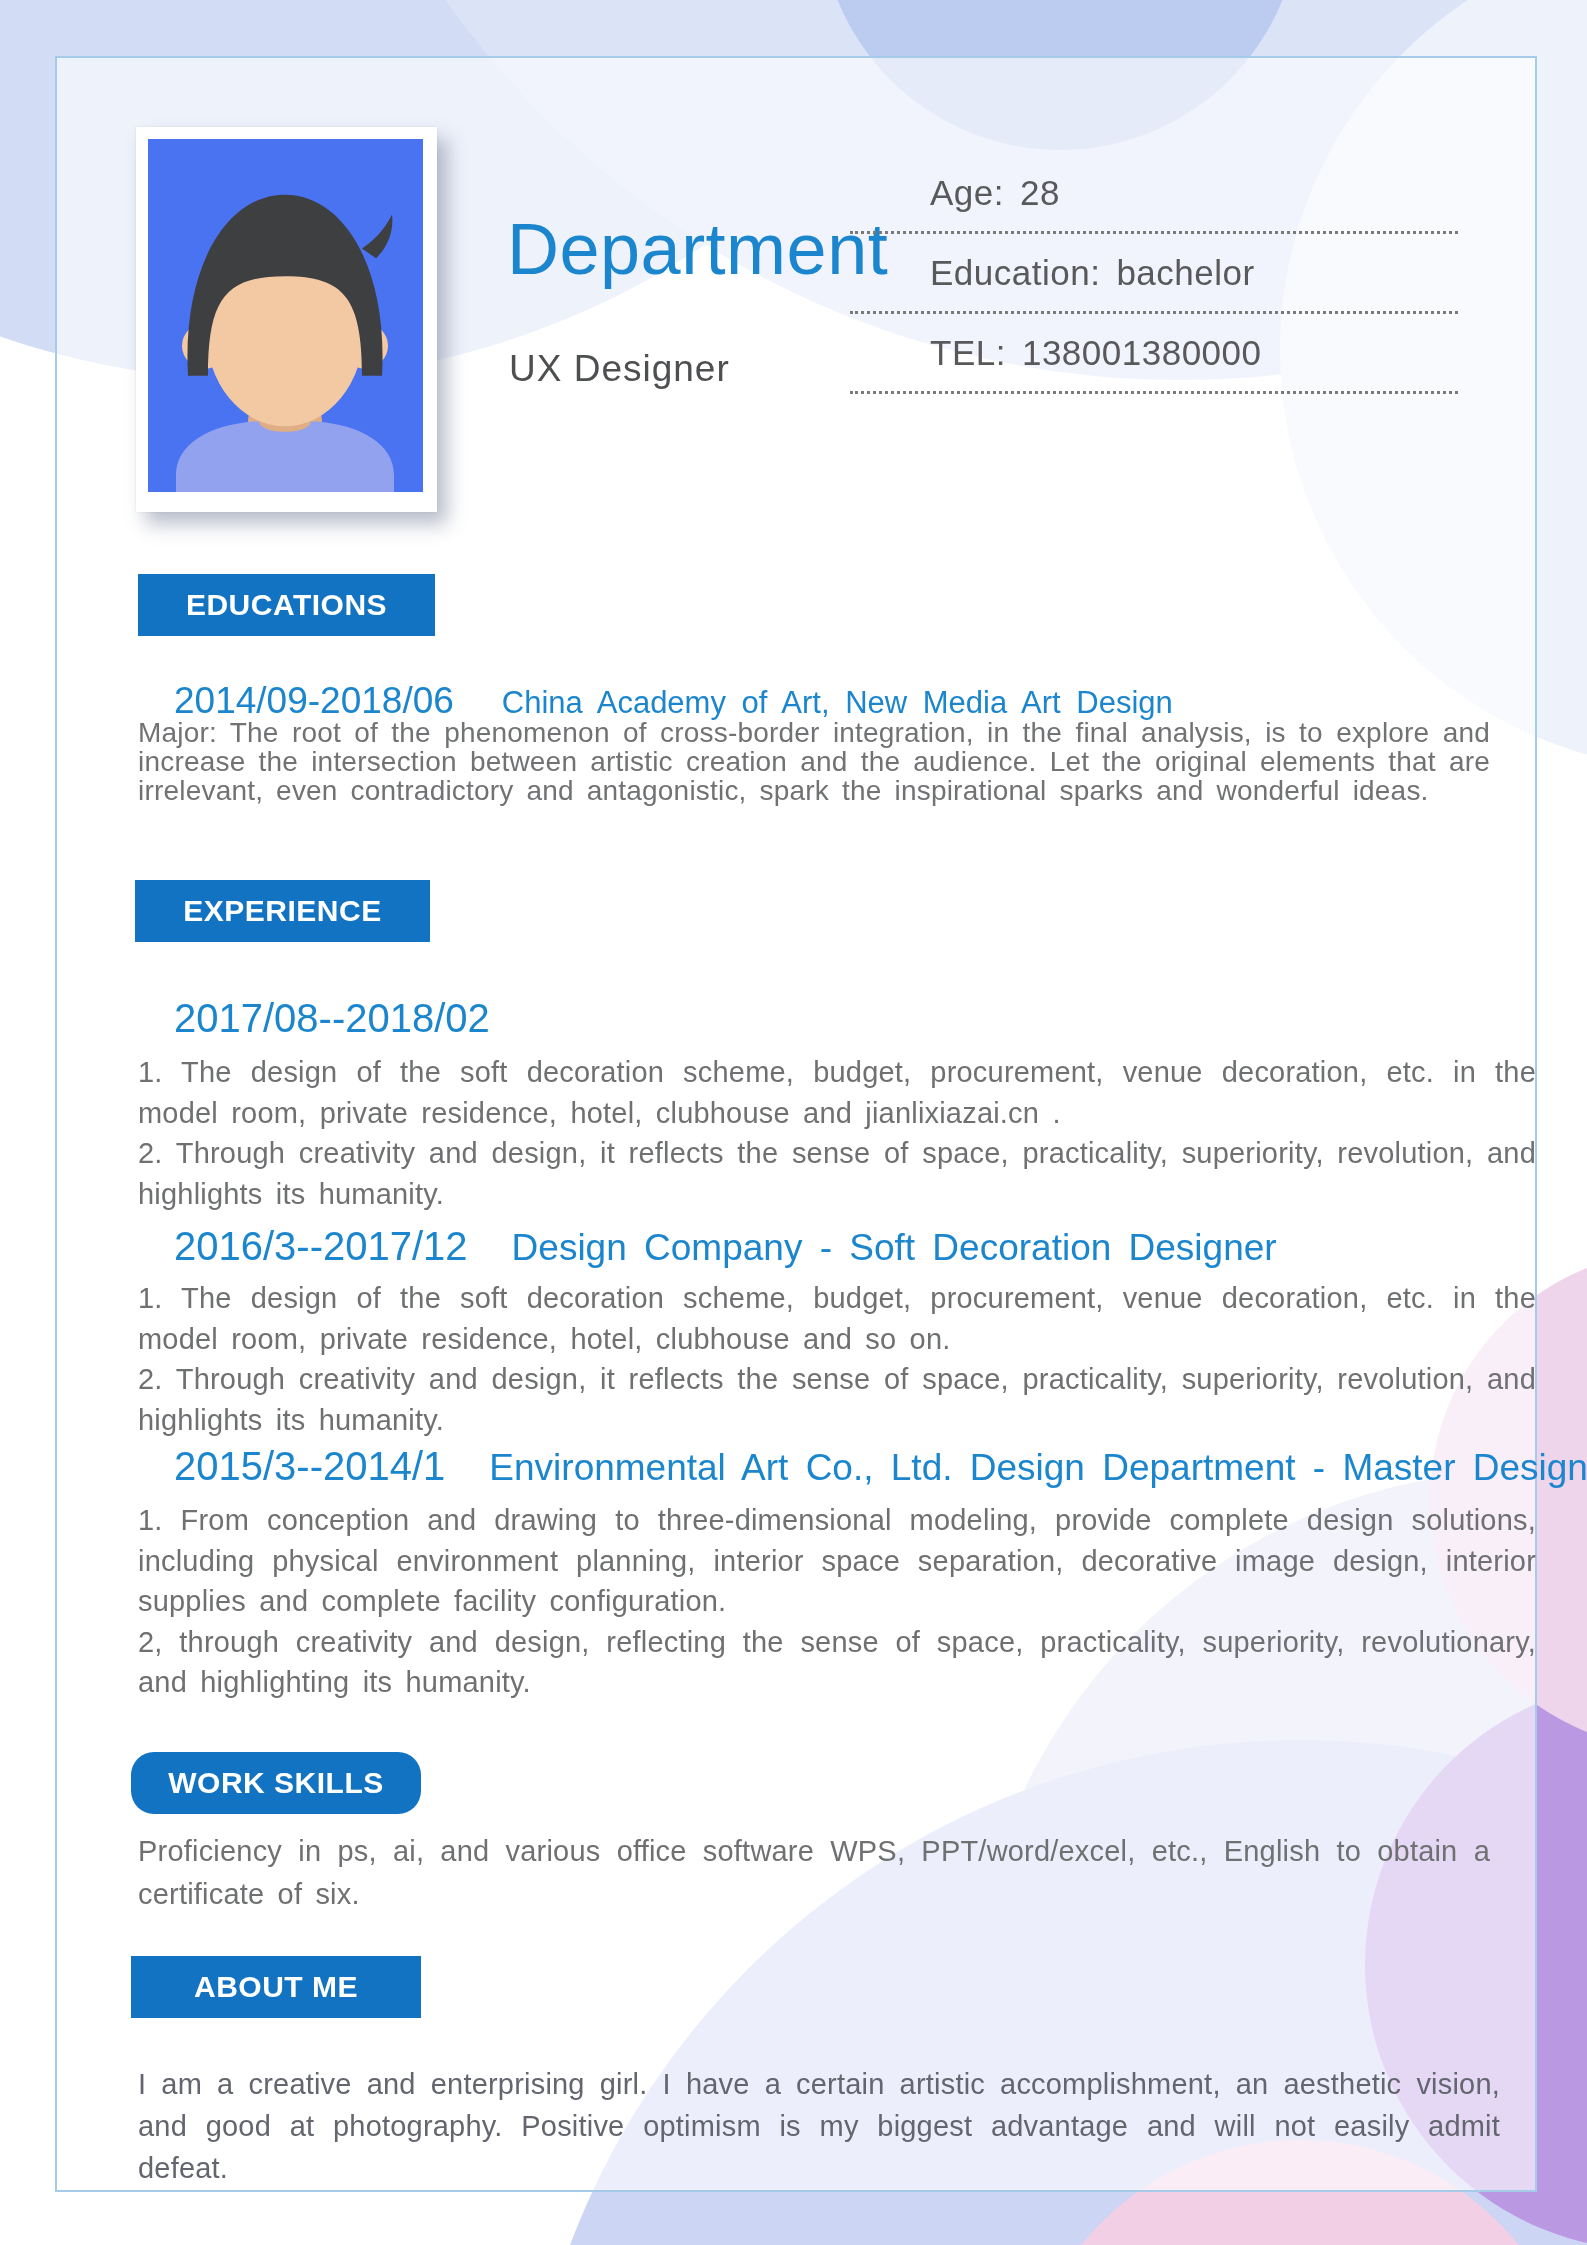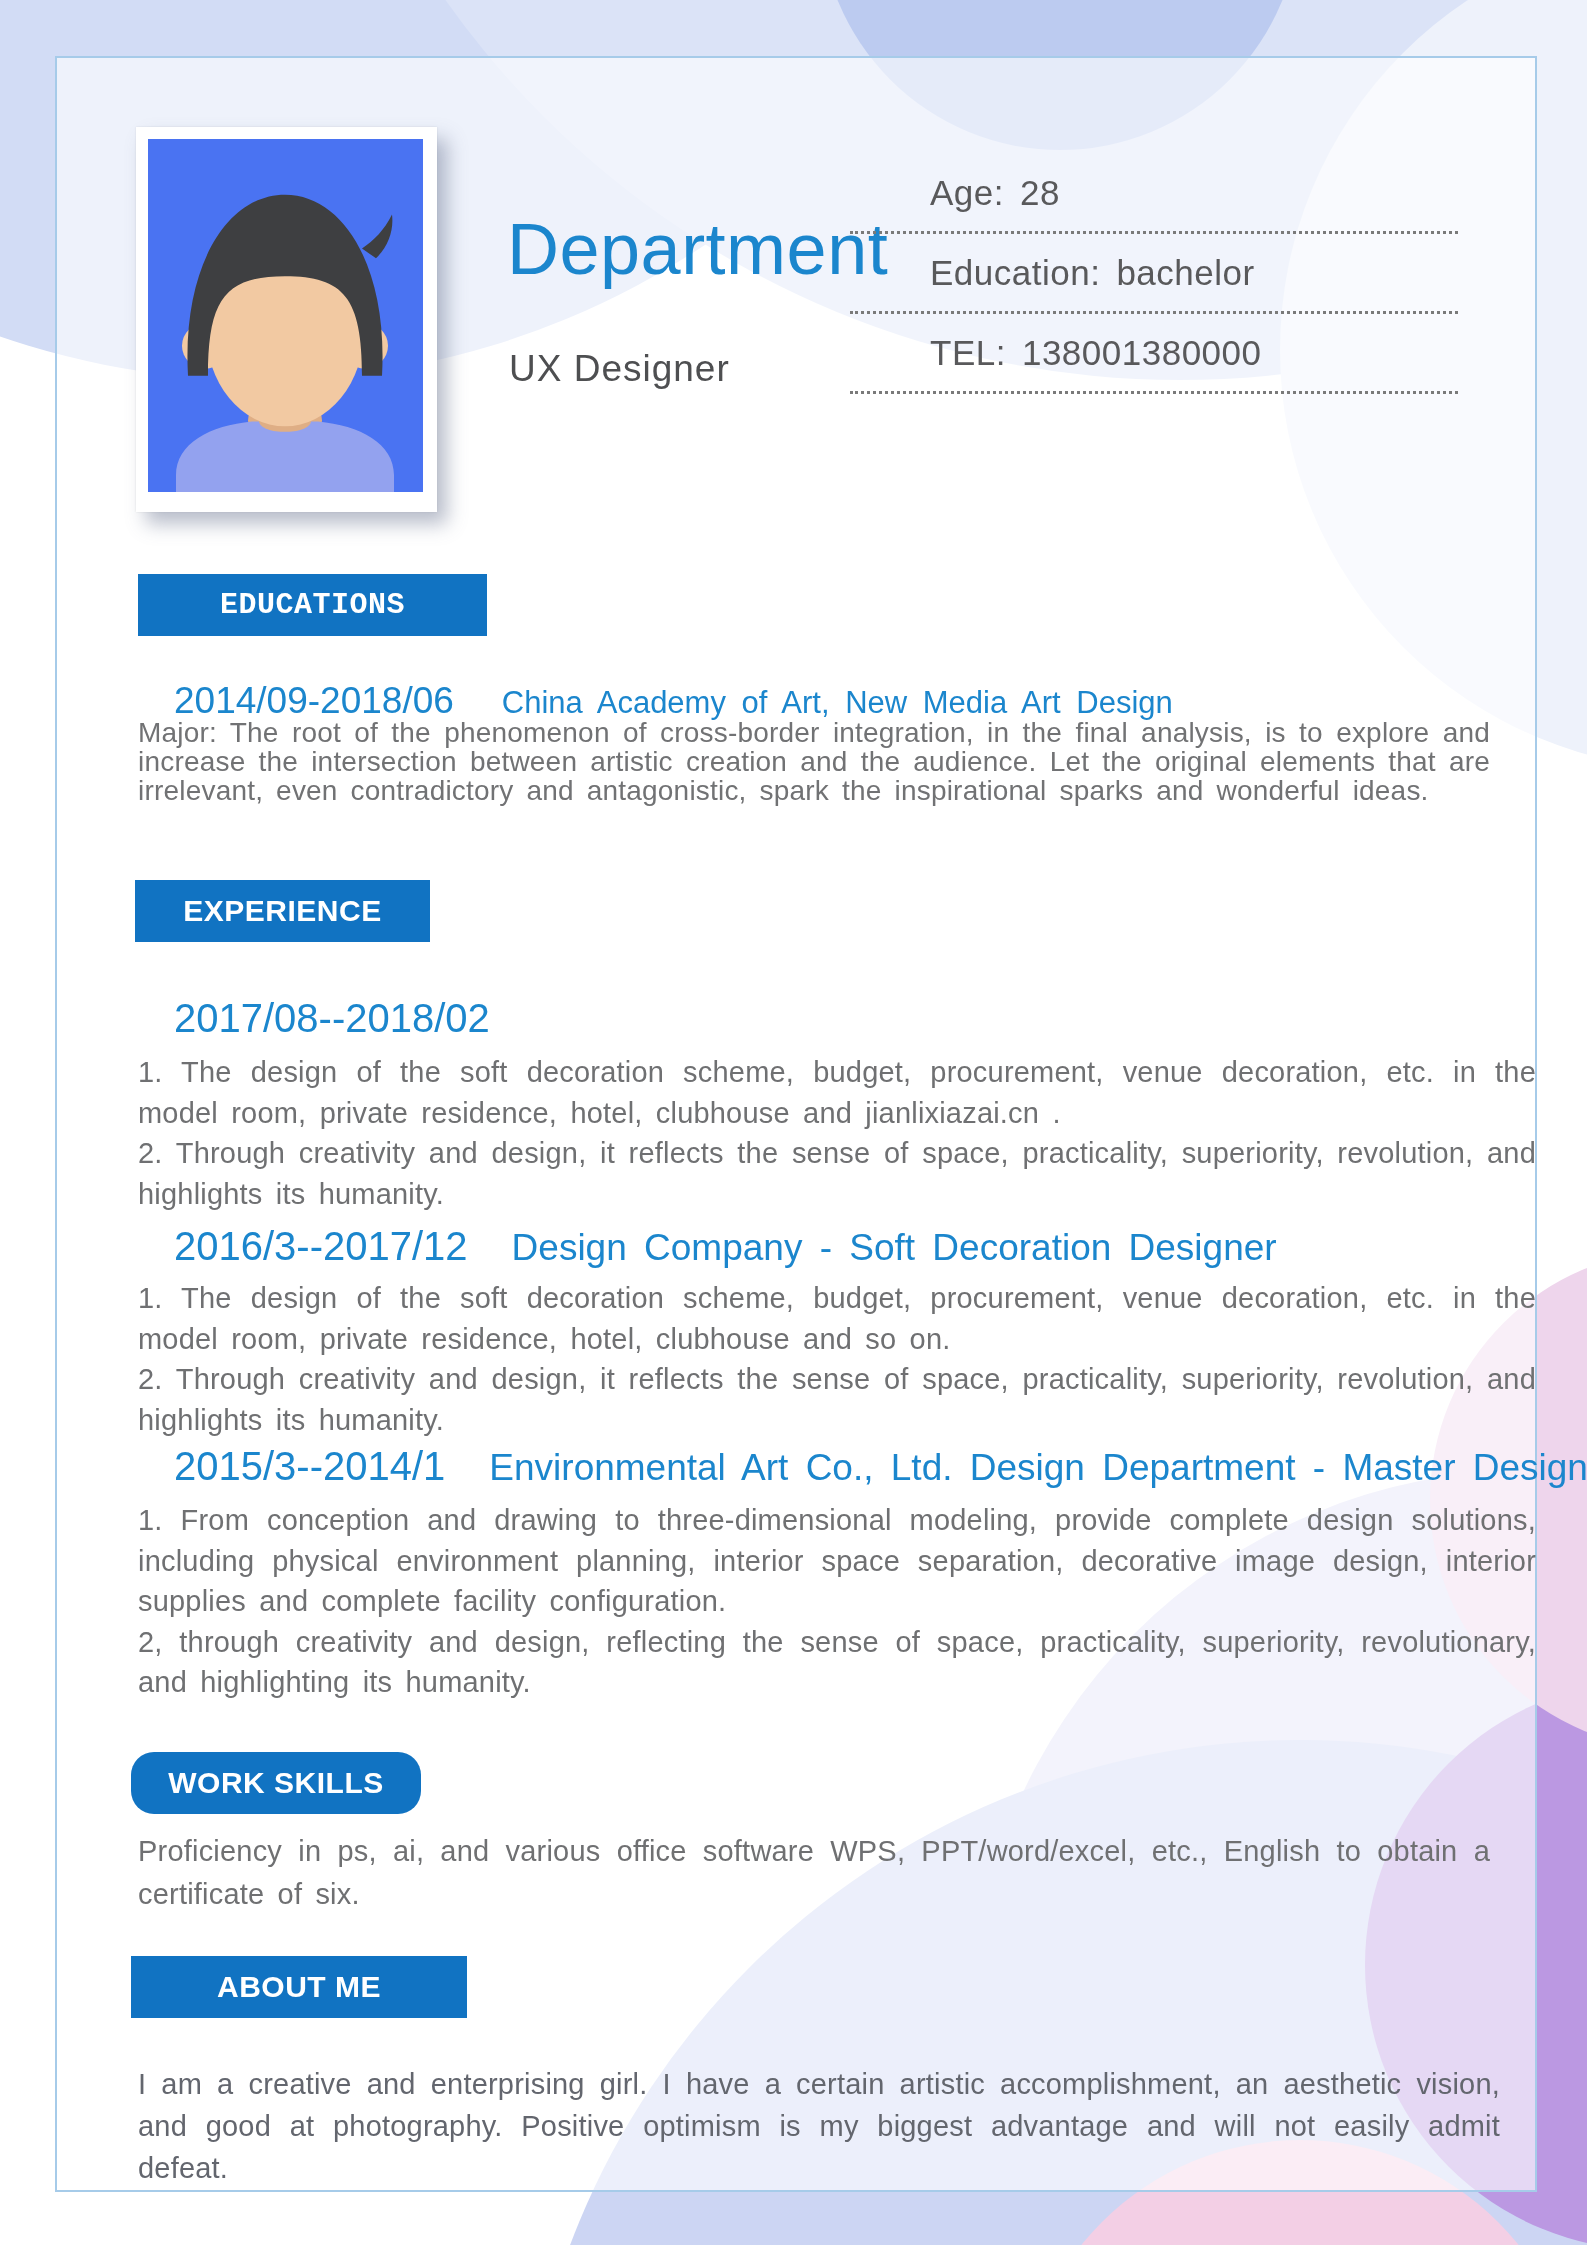--- a/index.html
+++ b/index.html
@@ -46,24 +46,24 @@
     display:flex;align-items:center;padding-left:80px;
     font-size:35px;color:#59595b;letter-spacing:0.5px;white-space:nowrap;
   }
   .contact-row .lbl{margin-right:16px;}
 
   .section-bar{
     position:absolute;background:#1173c2;color:#ffffff;
     display:flex;align-items:center;justify-content:center;
     font-size:30px;font-weight:600;letter-spacing:0.5px;white-space:nowrap;
   }
-  .bar-educations{left:81px;top:516px;width:349px;height:62px;font-family:Liberation Mono, monospace;}
+  .bar-educations{left:81px;top:516px;width:297px;height:62px;}
   .bar-experience{left:78px;top:822px;width:295px;height:62px;}
   .bar-workskills{left:74px;top:1694px;width:290px;height:62px;border-radius:23px;}
-  .bar-aboutme{left:74px;top:1898px;width:336px;height:62px;}
+  .bar-aboutme{left:74px;top:1898px;width:290px;height:62px;}
 
   .entry-head{
     position:absolute;left:85px;display:flex;align-items:baseline;
     color:#1b86cd;white-space:nowrap;word-spacing:7px;
   }
   .entry-head .period{font-size:40px;margin-left:32px;}
   .entry-head .etitle{font-size:37px;margin-left:44px;}
   .edu-head .period{font-size:37px;}
   .edu-head .etitle{font-size:31px;margin-left:48px;margin-top:12px;}
 

